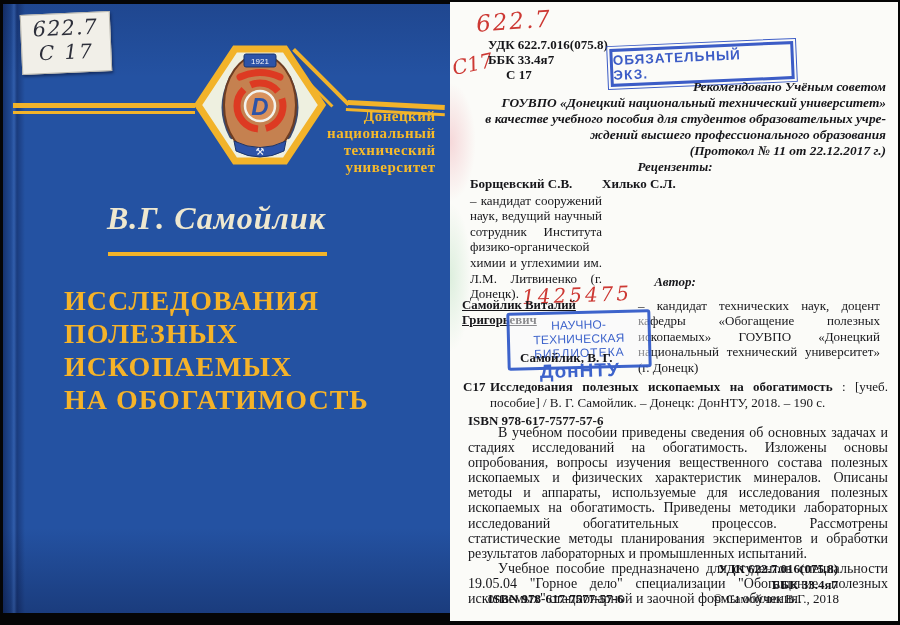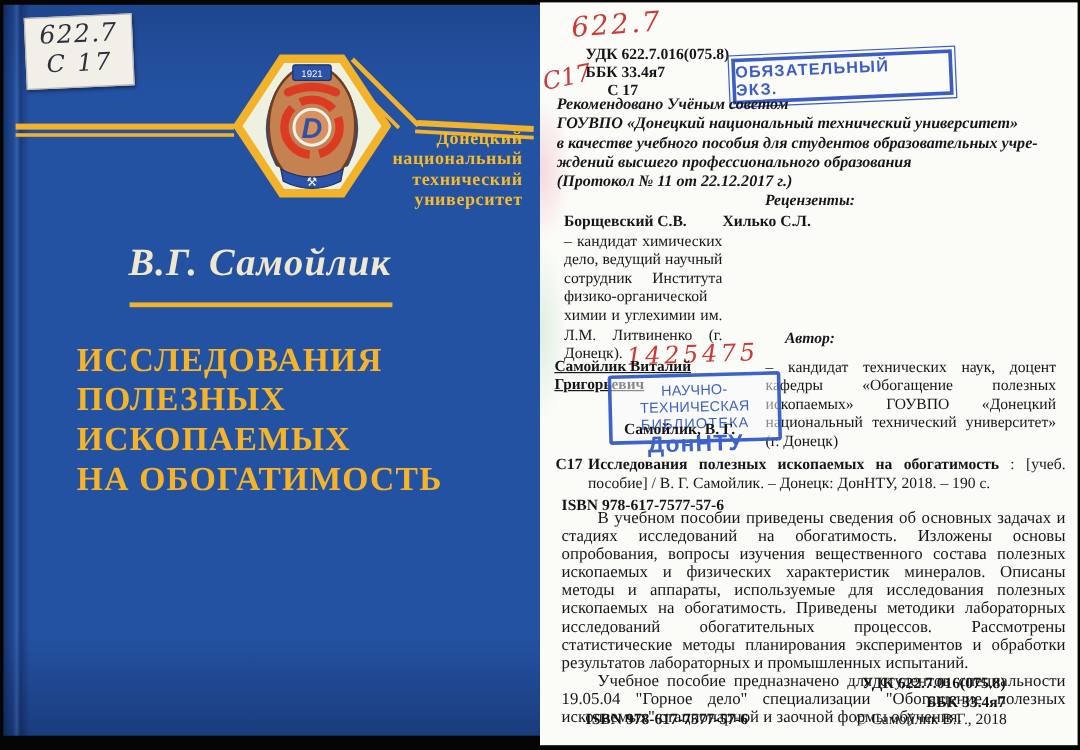--- a/index.html
+++ b/index.html
@@ -47,21 +47,21 @@
   #hw-inv{left:72px;top:281px;font-size:20px;letter-spacing:3px;transform:rotate(-2deg);}
   .b{font-weight:bold;}
   #udk-top{position:absolute;left:38px;top:35px;font-weight:bold;}
   #bbk-top{position:absolute;left:38px;top:50px;font-weight:bold;}
   #code-top{position:absolute;left:56px;top:65px;font-weight:bold;}
   #stamp-obl{position:absolute;left:160px;top:43px;width:178px;height:32px;
              border:3px solid #2c4fc2;outline:1px solid #2c4fc2;outline-offset:2px;
              transform:rotate(-2.5deg);display:flex;align-items:center;justify-content:center;
              color:#2c4fc2;font-family:"Liberation Sans",sans-serif;font-weight:bold;
              font-size:13.5px;letter-spacing:1px;word-spacing:14px;opacity:.92;}
-  #recommend{position:absolute;left:14px;top:77px;width:422px;text-align:left;
+  #recommend{position:absolute;left:14px;top:77px;width:422px;text-align:right;
              font-weight:bold;font-style:italic;font-size:13.4px;line-height:16px;}
   #reviewers-h{position:absolute;left:14px;top:157px;width:422px;text-align:center;
                font-weight:bold;font-style:italic;}
   #reviewers{position:absolute;left:20px;top:174px;width:418px;display:grid;
              grid-template-columns:132px 1fr;row-gap:1px;line-height:15.6px;}
   #reviewers .rname{font-weight:bold;}
   #reviewers .rdesc{text-align:justify;}
   #author-h{position:absolute;left:14px;top:272px;width:422px;text-align:center;
             font-weight:bold;font-style:italic;}
   #author-row{position:absolute;left:12px;top:296px;width:418px;display:grid;
@@ -159,21 +159,21 @@
       <div>ГОУВПО «Донецкий национальный технический университет»</div>
       <div>в качестве учебного пособия для студентов образовательных учре-</div>
       <div>ждений высшего профессионального образования</div>
       <div>(Протокол № 11 от 22.12.2017 г.)</div>
     </div>
 
     <div id="reviewers-h">Рецензенты:</div>
     <div id="reviewers">
       <div class="rname">Борщевский С.В.</div>
       <div class="rname">Хилько С.Л.</div>
-      <div class="rdesc">– кандидат химических дело, ведущий научный сотрудник Института физико-органической химии и углехимии им. Л.М. Литвиненко (г. Донецк).</div>
+      <div class="rdesc">– кандидат сооружений наук, ведущий научный сотрудник Института физико-органической химии и углехимии им. Л.М. Литвиненко (г. Донецк).</div>
     </div>
 
     <div id="author-h">Автор:</div>
     <div id="hw-inv" class="hw-red">1425475</div>
 
     <div id="author-row">
       <div class="aname">Самойлик Виталий Григорьевич</div>
       <div class="adesc">– кандидат технических наук, доцент кафедры «Обогащение полезных ископаемых» ГОУВПО «Донецкий национальный технический университет» (г. Донецк)</div>
     </div>
 

